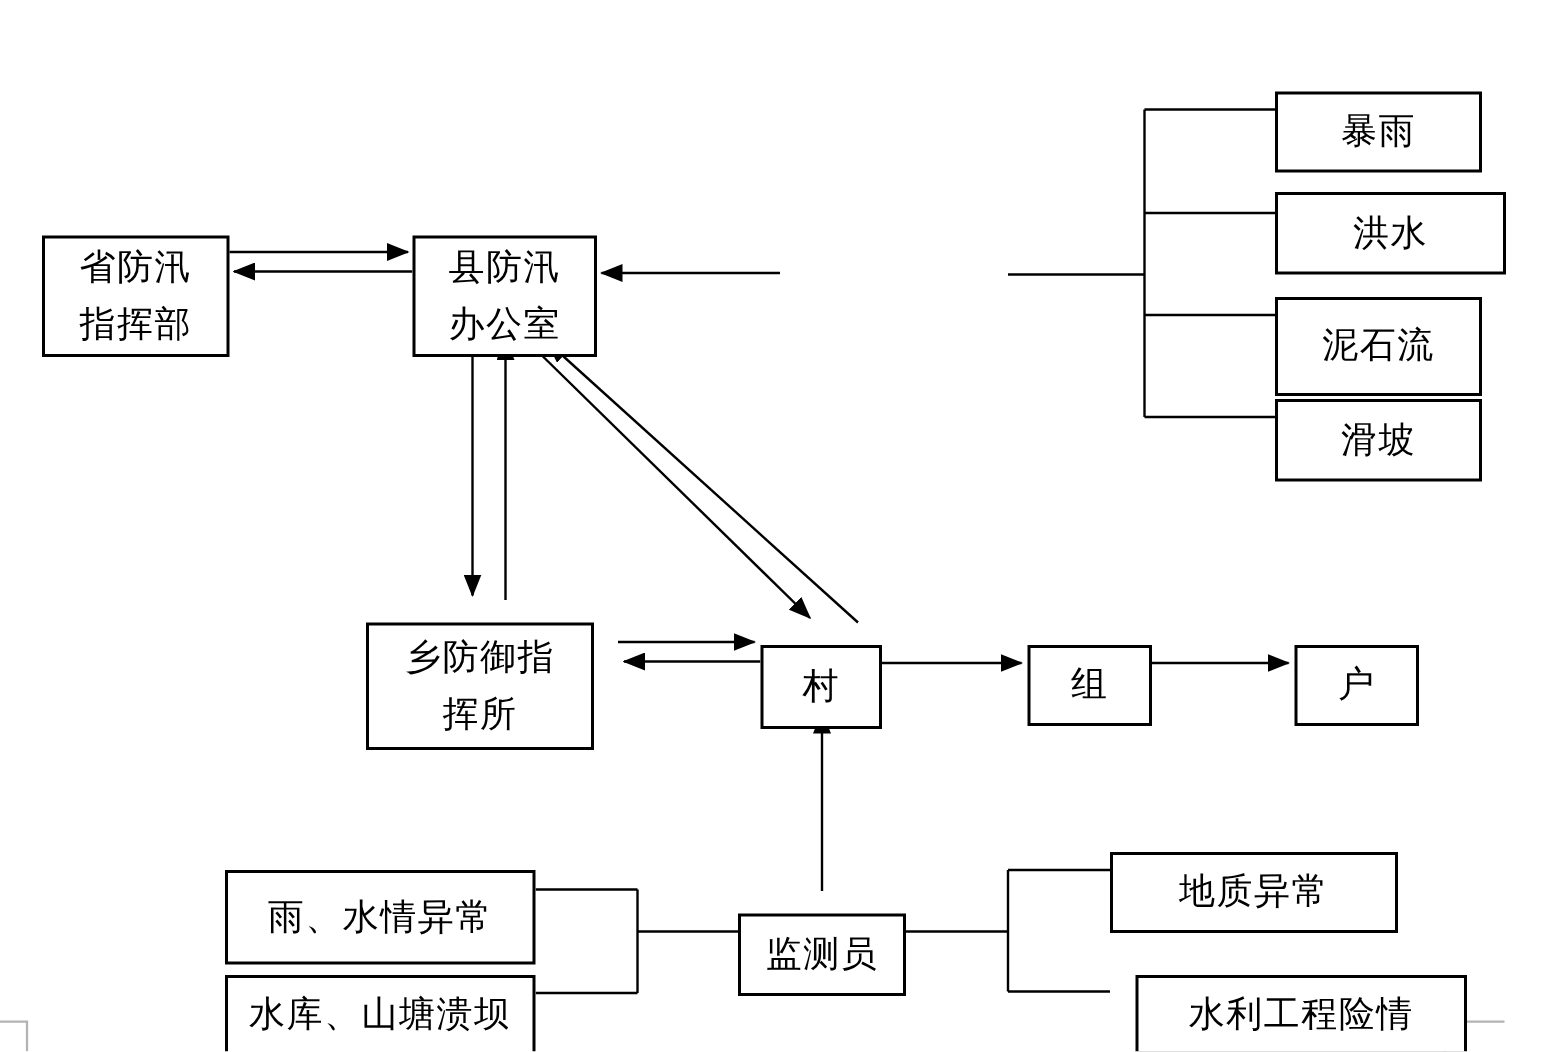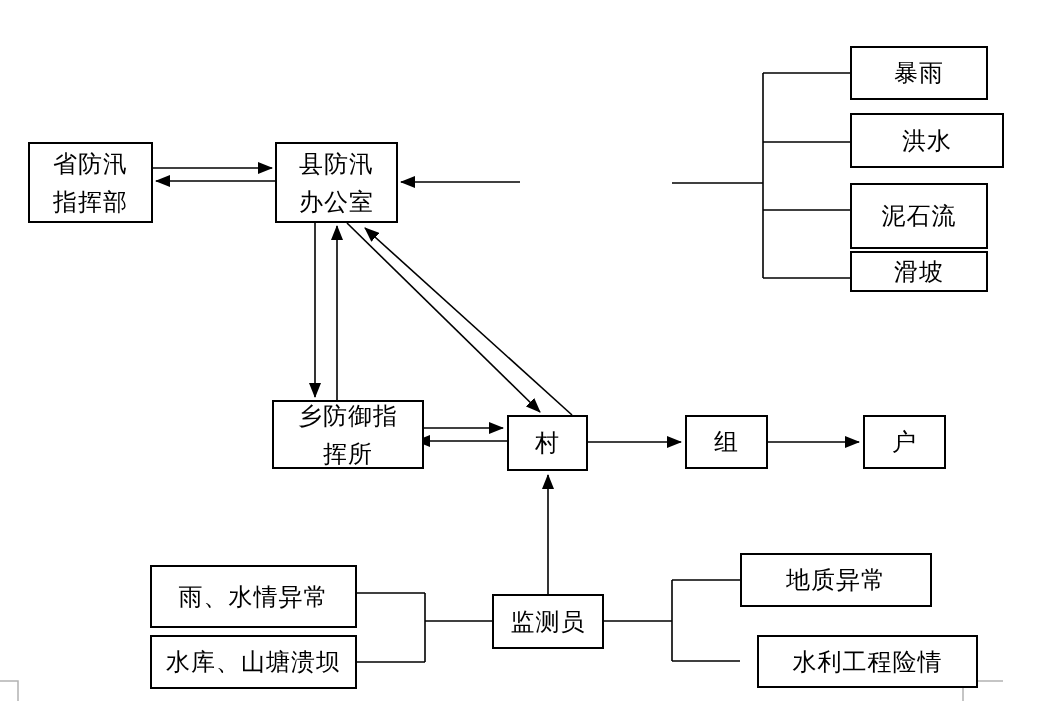--- a/index.html
+++ b/index.html
@@ -12,20 +12,21 @@
   }
   .node{
     position:absolute;
     box-sizing:border-box;
     border:2.5px solid #000;
     background:#fff;
     display:flex;
     align-items:center;
     justify-content:center;
     z-index:2;
+    margin-top:15px;
   }
   .node-label{
     display:block;
     white-space:pre-line;
     text-align:center;
     font-size:24px;
     line-height:38px;
     letter-spacing:1px;
     color:#000;
   }
@@ -106,25 +107,25 @@
   </div>
 
   <div class="node" style="left:850px;top:113px;width:154px;height:55px">
     <span class="node-label">洪水</span>
   </div>
 
   <div class="node" style="left:850px;top:183px;width:138px;height:66px">
     <span class="node-label">泥石流</span>
   </div>
 
-  <div class="node" style="left:850px;top:251px;width:138px;height:41px">
+  <div class="node" style="left:850px;top:251px;width:138px;height:55px">
     <span class="node-label">滑坡</span>
   </div>
 
-  <div class="node" style="left:272px;top:400px;width:152px;height:69px">
+  <div class="node" style="left:244px;top:400px;width:152px;height:85px">
     <span class="node-label">乡防御指
 挥所</span>
   </div>
 
   <div class="node" style="left:507px;top:415px;width:81px;height:56px">
     <span class="node-label">村</span>
   </div>
 
   <div class="node" style="left:685px;top:415px;width:83px;height:54px">
     <span class="node-label">组</span>

